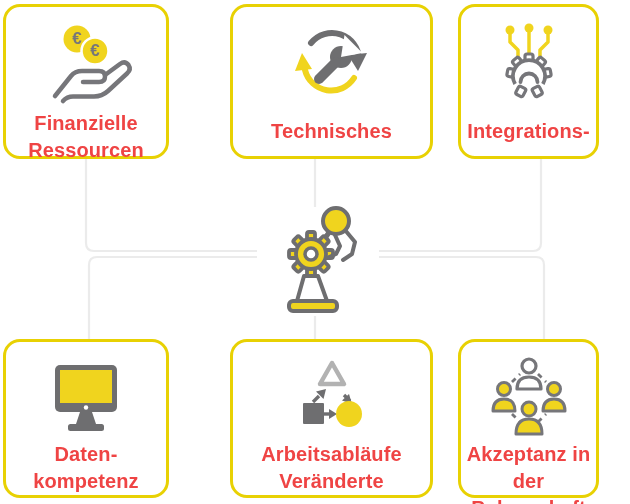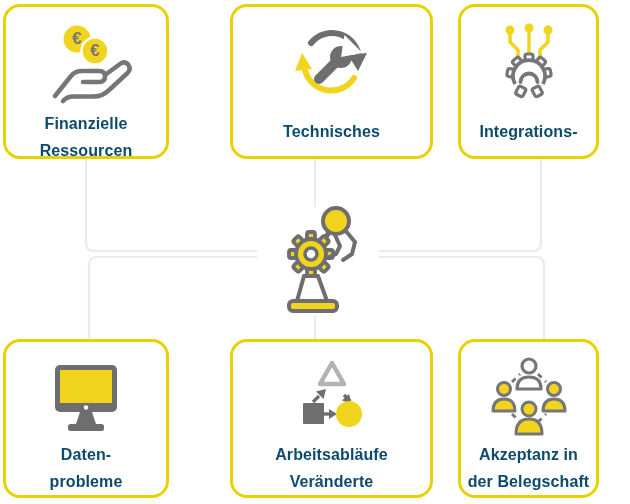--- a/index.html
+++ b/index.html
@@ -26,24 +26,24 @@
     padding:11px 4px 9px 4px;
   }
   .box.r1 { top:4px; height:155px; }
   .box.r2 { top:339px; height:159px;align-items:center; }
   .box.c1 { left:3px;   width:166px; }
   .box.c2 { left:230px; width:203px; }
   .box.c3 { left:458px; width:141px; }
   .box .icon { flex:0 0 auto; }
   .label {
     text-align:center;
-    font-size:16px;
+    font-size:20px;
     line-height:27px;
     font-weight:600;
-    color:#0c4a6e;
+    color:#ef4444;
     letter-spacing:.1px;
     padding-bottom:2px;
   }
   .robot {
     position:absolute; left:266px; top:202px;
   }
 </style>
 </head>
 <body>
 
@@ -130,21 +130,21 @@
 <div class="box r2 c1">
   <svg class="icon" width="100" height="88" viewBox="0 0 100 88">
     <rect x="19" y="12" width="62" height="47" rx="5" fill="#6e6e70"></rect>
     <rect x="24" y="17" width="52" height="33" fill="#f0d41e"></rect>
     <circle cx="50" cy="54.5" r="2.2" fill="#ffffff"></circle>
     <polygon points="44,59 56,59 60,71 40,71" fill="#6e6e70"></polygon>
     <rect x="32" y="71" width="36" height="7" rx="2.5" fill="#6e6e70"></rect>
   </svg>
   <div class="label">
     <div>Daten-</div>
-    <div>probleme</div>
+    <div>kompetenz</div>
   </div>
 </div>
 
 <div class="box r2 c2">
   <svg class="icon" width="100" height="88" viewBox="0 0 100 88">
     <path d="M50,10 L62,31 H38 Z" stroke="#b2b2b2" stroke-width="4.5" fill="none" stroke-linejoin="round"></path>
 
     <line x1="31" y1="49" x2="37" y2="43" stroke="#6e6e70" stroke-width="3.4"></line>
     <polygon points="44,36 34,38.5 41.5,46" fill="#6e6e70"></polygon>
 

